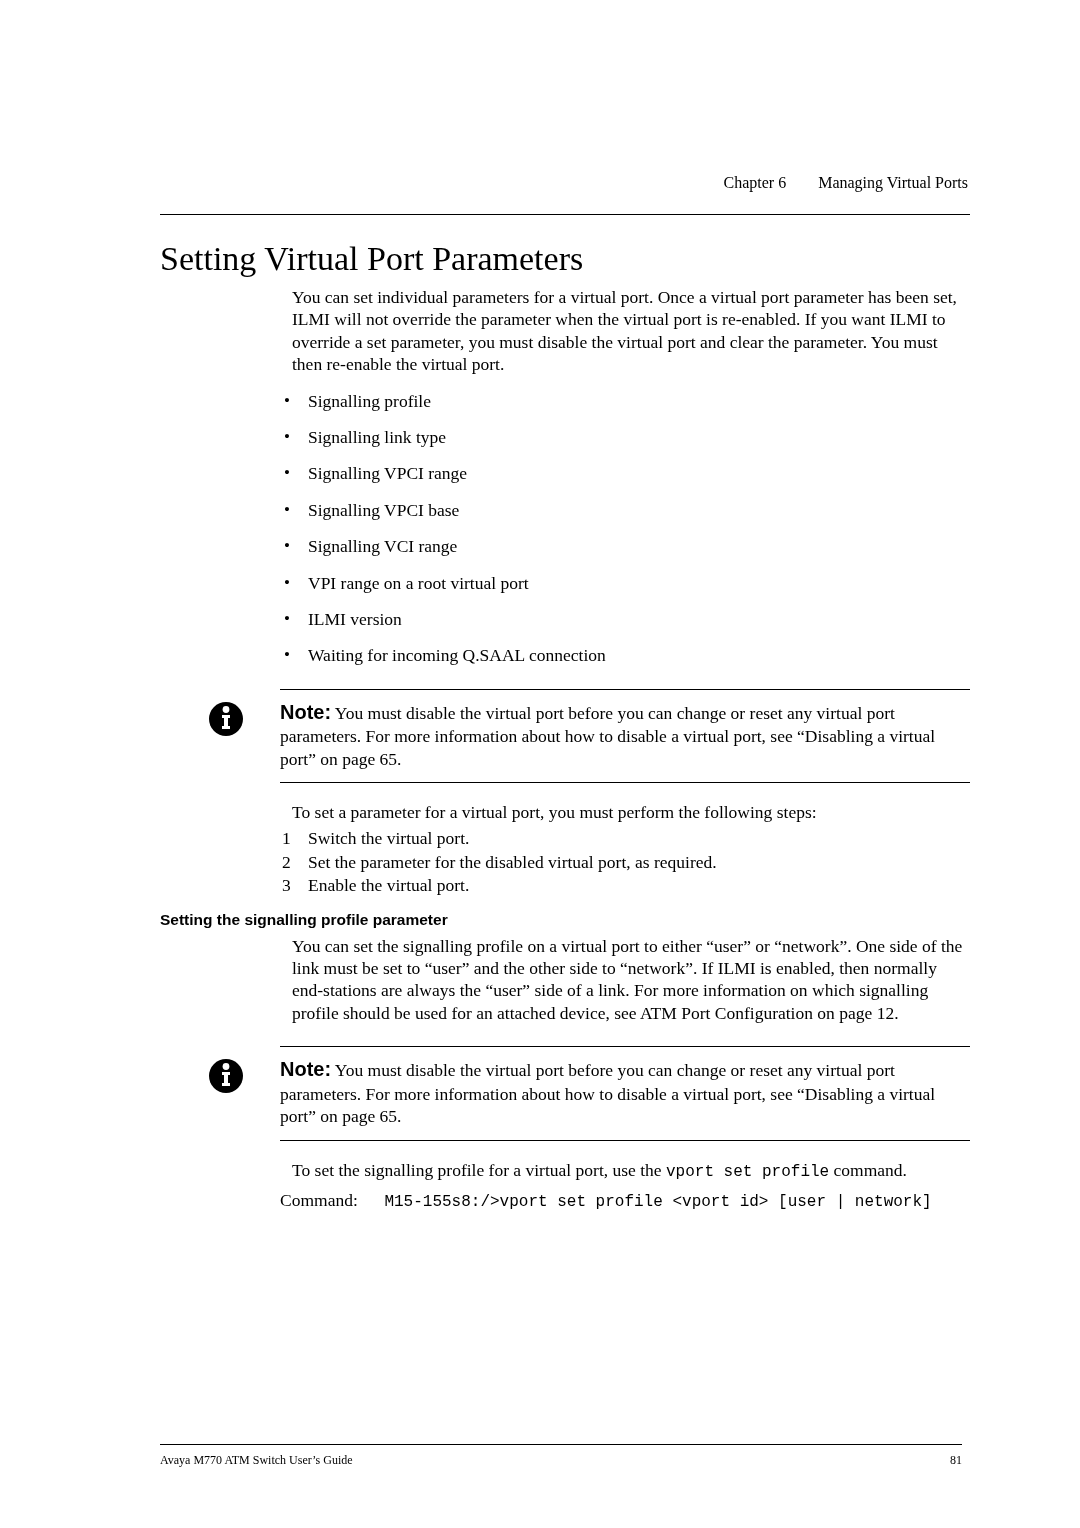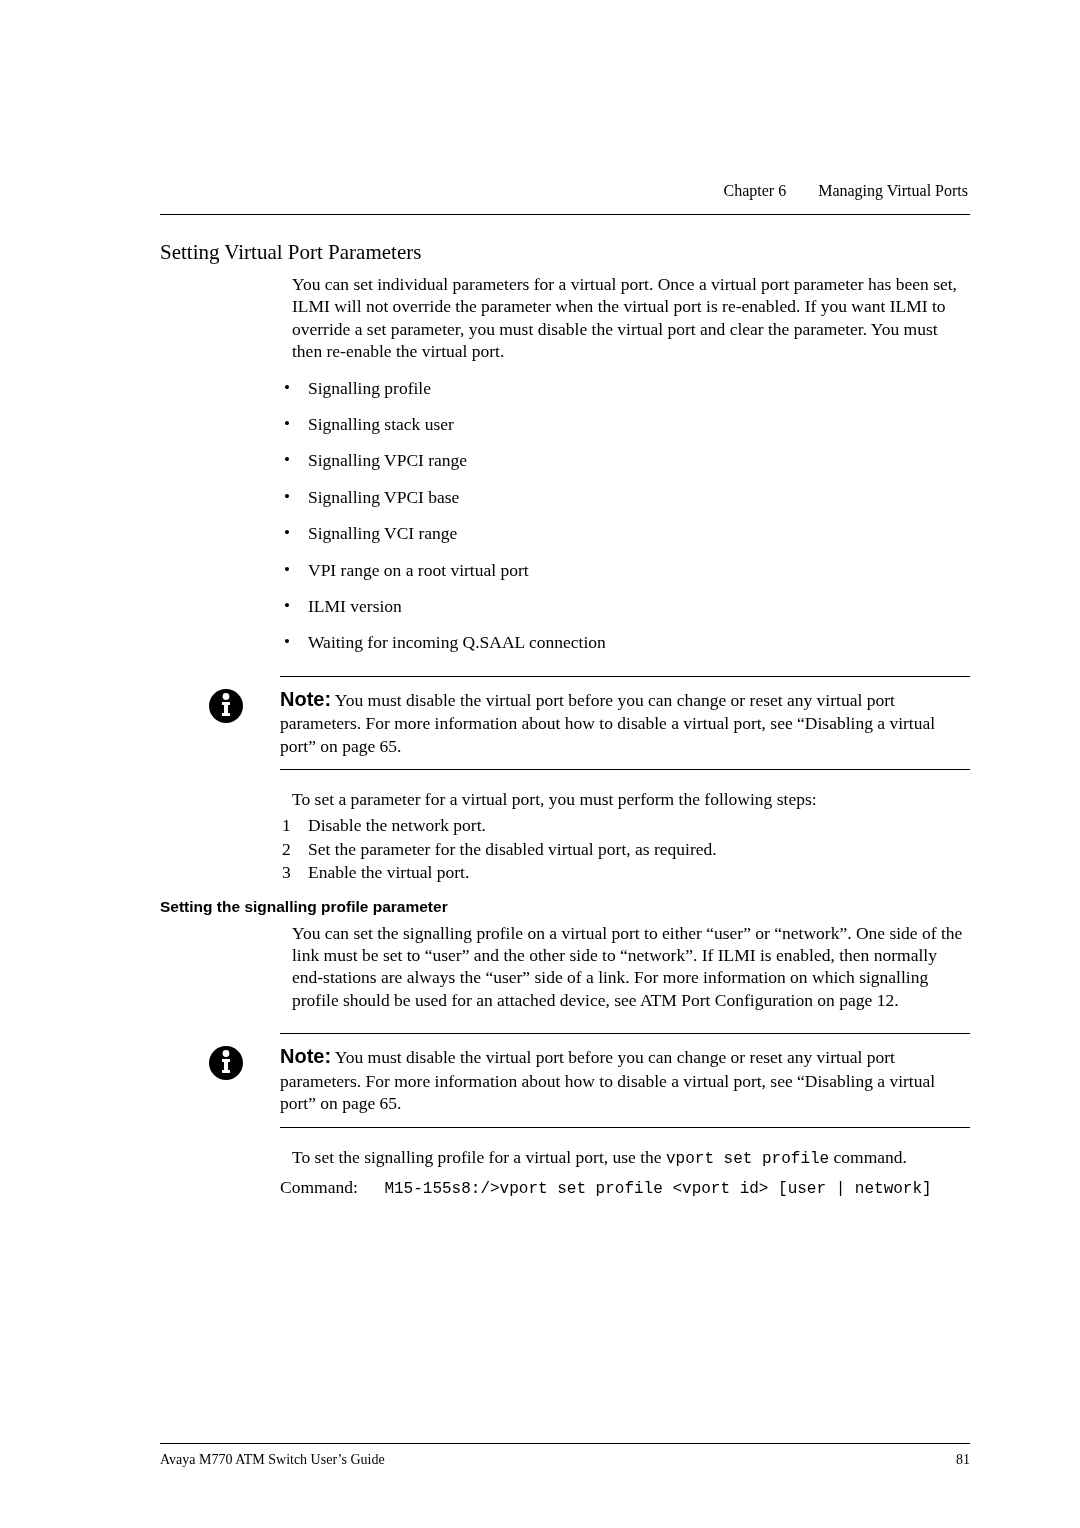--- a/index.html
+++ b/index.html
@@ -20,30 +20,30 @@
   }
   .header-line {
     position: absolute;
     top: 214px;
     left: 160px;
     right: 110px;
     border-top: 1px solid #000;
   }
   .header-text {
     position: absolute;
-    top: 182px;
+    top: 174px;
     right: 112px;
     font-size: 16px;
     font-family: Liberation Serif, serif;
   }
   .header-text .chap {
     margin-right: 28px;
   }
   .section-heading {
-    font-size: 21px;
+    font-size: 34px;
     font-weight: normal;
     margin: 70px 0 8px 50px;
   }
   .body-text {
     margin-left: 170px;
     margin-right: 0;
     font-size: 17.5px;
     line-height: 1.28;
   }
   .para {
@@ -126,22 +126,22 @@
     font-size: 17.5px;
   }
   .cmd-row .label {
     display: inline-block;
     width: 100px;
   }
   .footer {
     position: absolute;
     bottom: 60px;
     left: 160px;
-    right: 110px;
-    font-size: 14px;
+    right: 118px;
+    font-size: 12px;
   }
   .footer-line {
     border-top: 1px solid #000;
     margin-bottom: 8px;
   }
   .footer-row {
     display: flex;
     justify-content: space-between;
   }
 </style>
@@ -154,21 +154,21 @@
     <span>Managing Virtual Ports</span>
   </div>
   <div class="header-line"></div>
 
   <h2 class="section-heading">Setting Virtual Port Parameters</h2>
 
   <div class="body-text">
     <p class="para">You can set individual parameters for a virtual port. Once a virtual port parameter has been set, ILMI will not override the parameter when the virtual port is re-enabled. If you want ILMI to override a set parameter, you must disable the virtual port and clear the parameter. You must then re-enable the virtual port.</p>
     <ul class="bullets">
       <li>Signalling profile</li>
-      <li>Signalling stack user</li>
+      <li>Signalling link type</li>
       <li>Signalling VPCI range</li>
       <li>Signalling VPCI base</li>
       <li>Signalling VCI range</li>
       <li>VPI range on a root virtual port</li>
       <li>ILMI version</li>
       <li>Waiting for incoming Q.SAAL connection</li>
     </ul>
   </div>
 
   <div class="note-block">
@@ -182,21 +182,21 @@
     </div>
     <div class="note-body">
       <span class="note-label">Note:</span><span> You must disable the virtual port before you can change or reset any virtual port parameters. For more information about how to disable a virtual port, see “Disabling a virtual port” on page 65.</span>
     </div>
     <div class="note-rule-bottom"></div>
   </div>
 
   <div class="body-text">
     <p class="para">To set a parameter for a virtual port, you must perform the following steps:</p>
     <ol class="steps">
-      <li>Disable the network port.</li>
+      <li>Switch the virtual port.</li>
       <li>Set the parameter for the disabled virtual port, as required.</li>
       <li>Enable the virtual port.</li>
     </ol>
   </div>
 
   <div class="subhead">Setting the signalling profile parameter</div>
 
   <div class="body-text">
     <p class="para">You can set the signalling profile on a virtual port to either “user” or “network”. One side of the link must be set to “user” and the other side to “network”. If ILMI is enabled, then normally end-stations are always the “user” side of a link. For more information on which signalling profile should be used for an attached device, see ATM Port Configuration on page 12.</p>
   </div>

